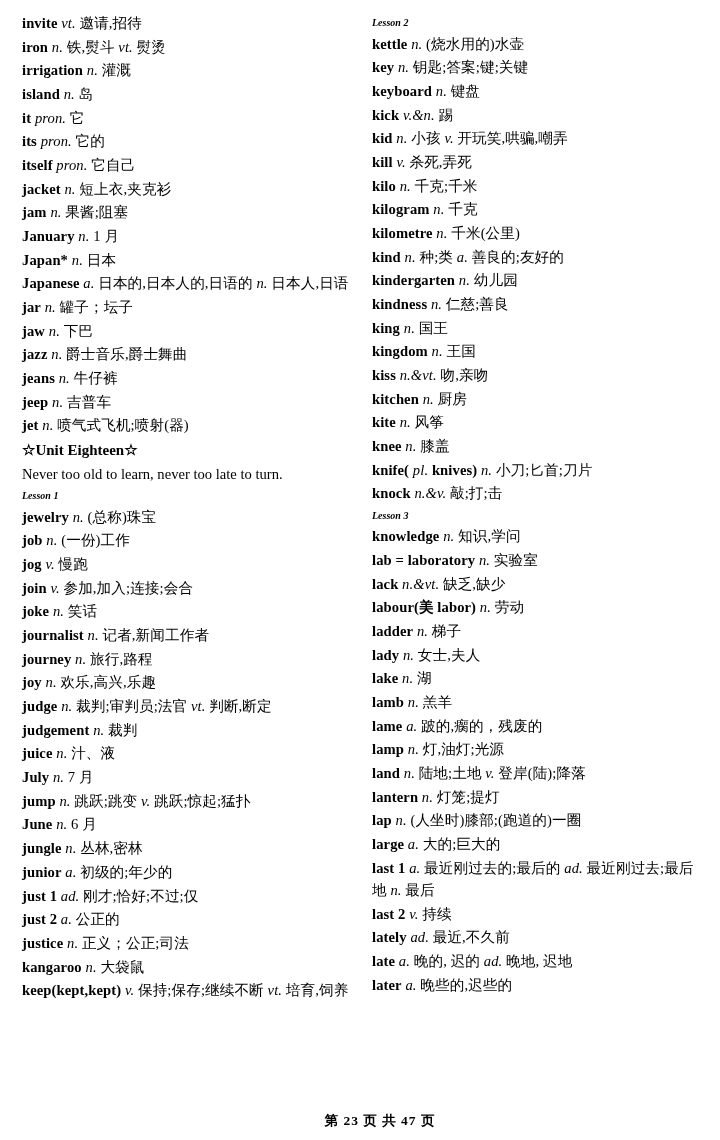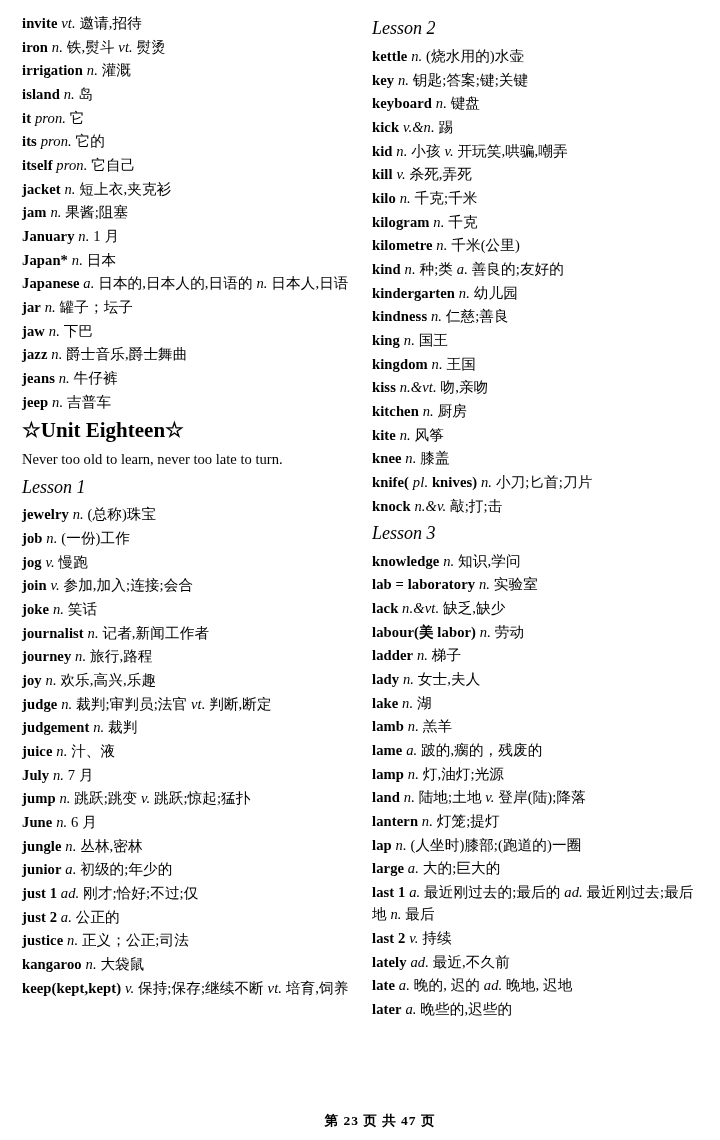--- a/index.html
+++ b/index.html
@@ -42,35 +42,35 @@
     font-weight: bold;
   }
   .entry .pos {
     font-style: italic;
   }
   .entry .def {
     font-weight: normal;
     font-style: normal;
   }
   .unit-head {
-    font-size: 21px;
+    font-size: 15px;
     line-height: 1.52;
     font-weight: bold;
     margin: 2px 0 1.5px 0;
   }
   .motto {
     font-size: 14.6px;
     line-height: 1.52;
     margin: 0 0 1.5px 0;
   }
   .lesson {
-    font-size: 18px;
+    font-size: 10px;
     line-height: 1.52;
     font-style: italic;
-    font-weight: normal;
+    font-weight: bold;
     margin: 3px 0 2.5px 0;
   }
   .footer {
     position: absolute;
     bottom: 10px;
     left: 0;
     width: 720px;
     text-align: center;
     font-size: 13.5px;
     font-weight: bold;
@@ -94,20 +94,21 @@
         <p class="entry"><span class="hw">jacket</span> <span class="pos">n.</span> <span class="def">短上衣,夹克衫</span> </p>
         <p class="entry"><span class="hw">jam</span> <span class="pos">n.</span> <span class="def">果酱;阻塞</span> </p>
         <p class="entry"><span class="hw">January</span> <span class="pos">n.</span> <span class="def">1 月</span> </p>
         <p class="entry"><span class="hw">Japan*</span> <span class="pos">n.</span> <span class="def">日本</span> </p>
         <p class="entry"><span class="hw">Japanese</span> <span class="pos">a.</span> <span class="def">日本的,日本人的,日语的</span> <span class="pos">n.</span> <span class="def">日本人,日语</span> </p>
         <p class="entry"><span class="hw">jar</span> <span class="pos">n.</span> <span class="def">罐子；坛子</span> </p>
         <p class="entry"><span class="hw">jaw</span> <span class="pos">n.</span> <span class="def">下巴</span> </p>
         <p class="entry"><span class="hw">jazz</span> <span class="pos">n.</span> <span class="def">爵士音乐,爵士舞曲</span> </p>
         <p class="entry"><span class="hw">jeans</span> <span class="pos">n.</span> <span class="def">牛仔裤</span> </p>
         <p class="entry"><span class="hw">jeep</span> <span class="pos">n.</span> <span class="def">吉普车</span> </p>
+        <p class="entry"><span class="hw">jet</span> <span class="pos">n.</span> <span class="def">喷气式飞机;喷射(器)</span> </p>
         <p class="unit-head">☆Unit Eighteen☆</p>
         <p class="motto">Never too old to learn, never too late to turn.</p>
         <p class="lesson">Lesson 1</p>
         <p class="entry"><span class="hw">jewelry</span> <span class="pos">n.</span> <span class="def">(总称)珠宝</span> </p>
         <p class="entry"><span class="hw">job</span> <span class="pos">n.</span> <span class="def">(一份)工作</span> </p>
         <p class="entry"><span class="hw">jog</span> <span class="pos">v.</span> <span class="def">慢跑</span> </p>
         <p class="entry"><span class="hw">join</span> <span class="pos">v.</span> <span class="def">参加,加入;连接;会合</span> </p>
         <p class="entry"><span class="hw">joke</span> <span class="pos">n.</span> <span class="def">笑话</span> </p>
         <p class="entry"><span class="hw">journalist</span> <span class="pos">n.</span> <span class="def">记者,新闻工作者</span> </p>
         <p class="entry"><span class="hw">journey</span> <span class="pos">n.</span> <span class="def">旅行,路程</span> </p>

